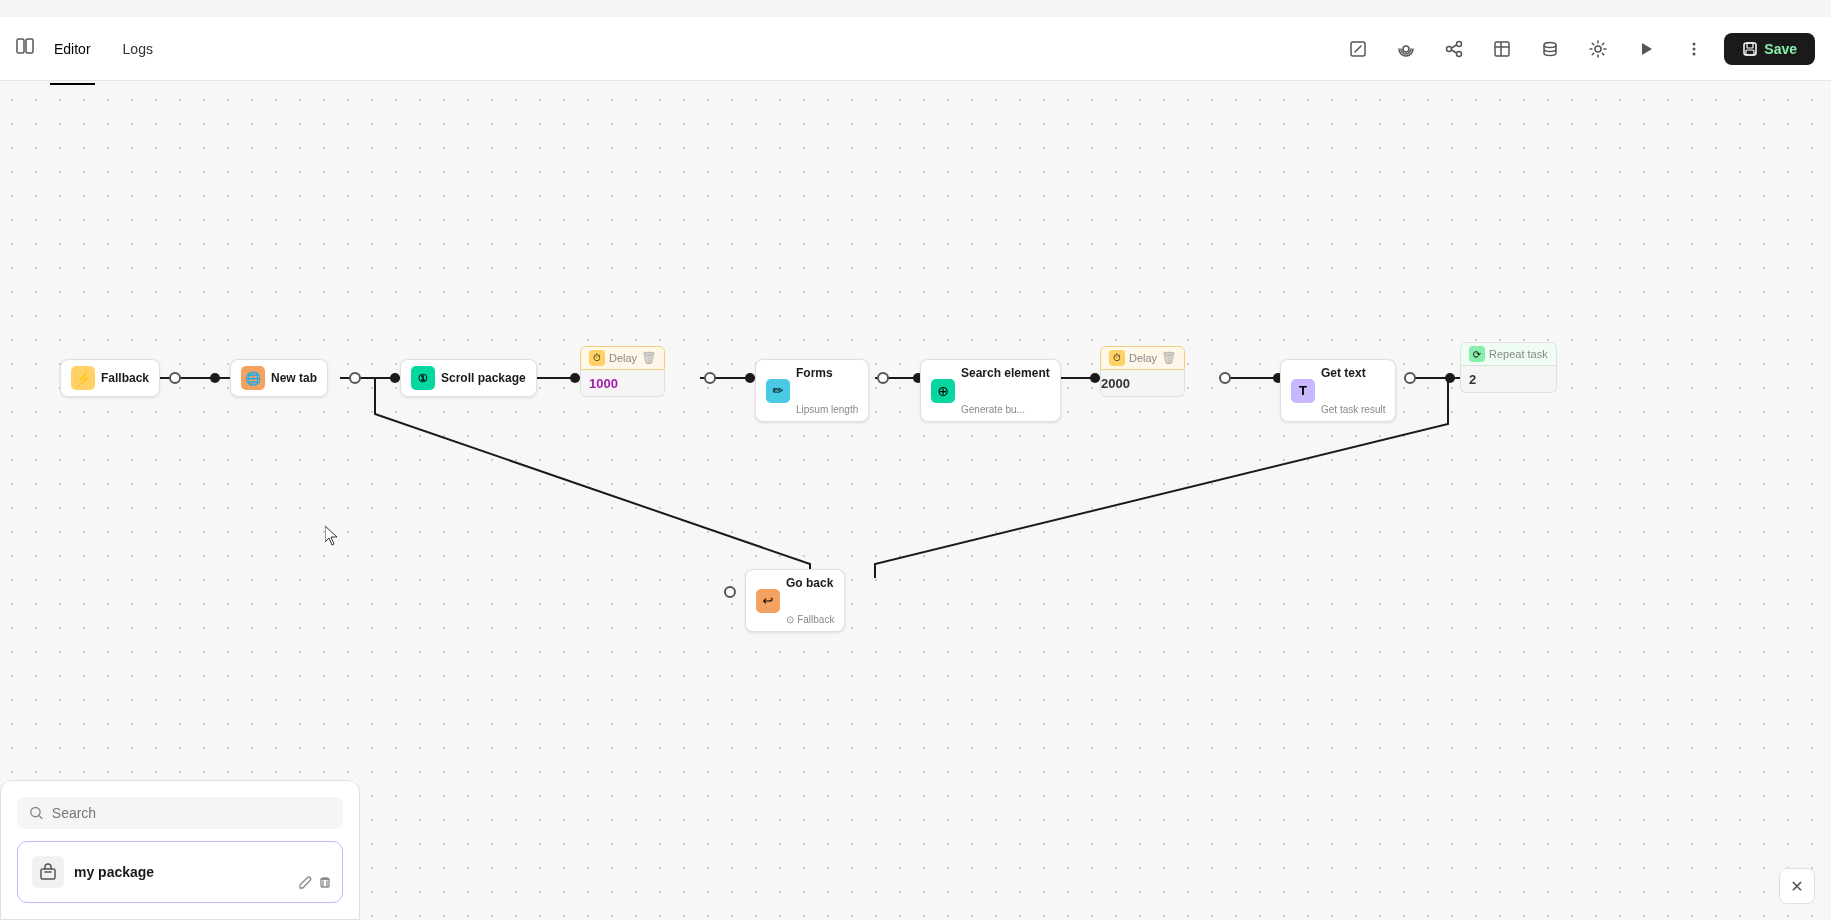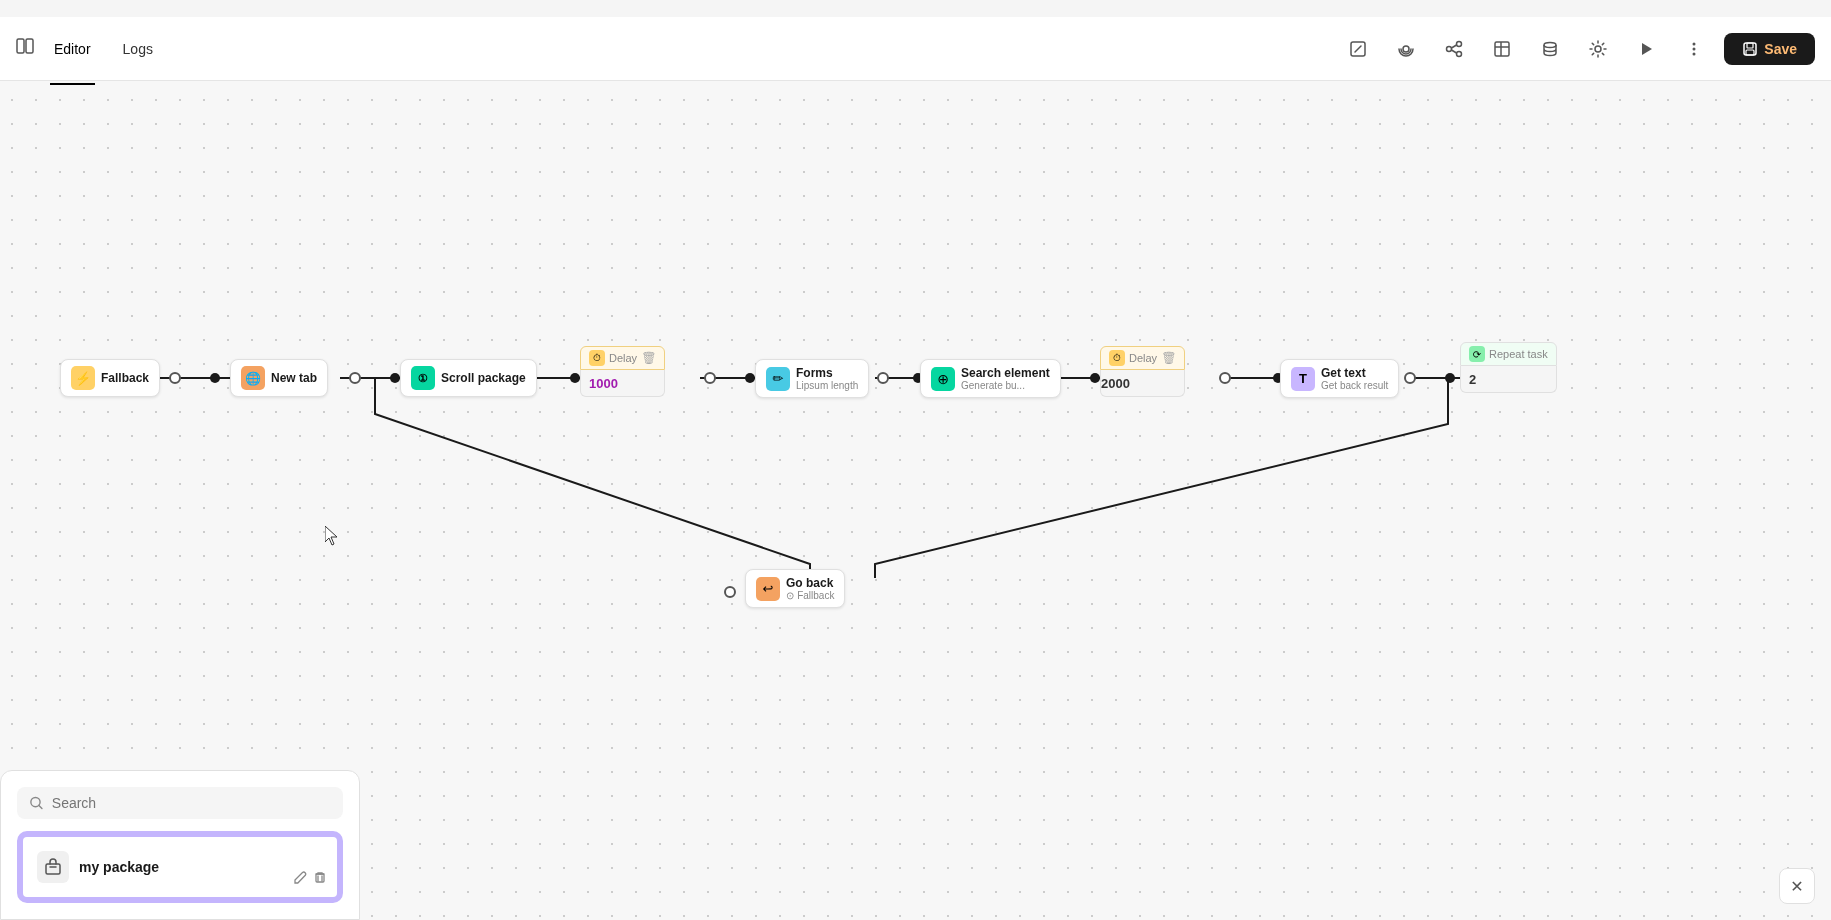--- a/index.html
+++ b/index.html
@@ -13,21 +13,21 @@
       z-index: 100;
     }
     .header-left { display: flex; align-items: center; gap: 8px; }
     .sidebar-toggle { background: none; border: none; cursor: pointer; color: #333; font-size: 18px; }
     .tab { background: none; border: none; cursor: pointer; font-size: 14px; font-weight: 500; color: #333; padding: 8px 4px; margin: 0 8px; position: relative; }
     .tab.active { color: #000; }
     .tab.active::after { content: ''; position: absolute; bottom: -20px; left: 0; right: 0; height: 2px; background: #000; }
     .header-right { margin-left: auto; display: flex; align-items: center; gap: 12px; }
     .icon-btn { background: none; border: none; cursor: pointer; color: #333; font-size: 18px; width: 36px; height: 36px; display: flex; align-items: center; justify-content: center; border-radius: 6px; }
     .save-btn {
-      background: #1a1a1a; color: #fdba74; border: none; border-radius: 8px;
+      background: #1a1a1a; color: #86efac; border: none; border-radius: 8px;
       padding: 8px 18px; font-size: 14px; font-weight: 600; cursor: pointer;
       display: flex; align-items: center; gap: 6px;
     }
 
     
     .canvas {
       position: absolute; top: 64px; left: 0; right: 0; bottom: 0;
       background: #f7f7f7;
       background-image: radial-gradient(circle, #ccc 1px, transparent 1px);
       background-size: 24px 24px;
@@ -47,21 +47,21 @@
       display: flex; align-items: center; justify-content: center;
       font-size: 13px; flex-shrink: 0;
     }
     .icon-yellow { background: #ffd166; }
     .icon-green { background: #06d6a0; }
     .icon-orange { background: #f4a261; }
     .icon-teal { background: #48cae4; }
     .icon-purple { background: #c8b6ff; }
 
     .node-label { font-size: 12px; font-weight: 600; color: #1a1a1a; }
-    .node-sublabel { font-size: 10px; color: #888; }
+    .node-sublabel { font-size: 10px; color: #888; margin-top: 24px; }
 
     .node-trigger { top: 295px; left: 60px; }
     .node-newtab { top: 295px; left: 230px; }
     .node-scroll { top: 295px; left: 400px; }
     .node-forms { top: 295px; left: 755px; }
     .node-click { top: 295px; left: 920px; }
     .node-gettext { top: 295px; left: 1280px; }
     .node-goback { top: 505px; left: 745px; }
 
     
@@ -79,21 +79,21 @@
     }
     .search-box {
       display: flex; align-items: flex-end; gap: 8px;
       background: #f5f5f5; border-radius: 8px; padding: 8px 12px;
       margin-bottom: 12px;
     }
     .search-input {
       background: none; border: none; outline: none; font-size: 14px; color: #555; width: 100%;
     }
     .package-card {
-      background: #fff; border: 6px solid #c4b5fd; border-radius: 10px;
+      background: #fff; border: 1px solid #c4b5fd; border-radius: 10px;
       padding: 14px; display: flex; align-items: center; gap: 10px;
       position: relative;
     }
     .package-icon {
       width: 32px; height: 32px; background: #f0f0f0; border-radius: 6px;
       display: flex; align-items: center; justify-content: center; font-size: 16px;
     }
     .package-name { font-size: 14px; font-weight: 600; color: #1a1a1a; }
     .package-actions {
       position: absolute; bottom: 10px; right: 10px;
@@ -294,21 +294,21 @@
       <div style="background:#f5f5f5; border:1px solid #e0e0e0; border-top:none; border-radius:0 0 6px 6px; padding:4px 0;">
         <span style="font-size:13px; font-weight:600; color:#333;">2000</span>
       </div>
     </div>
   </div>
 
   <div class="node node-gettext">
     <div class="node-icon icon-purple" style="font-weight:bold;">T</div>
     <div>
       <div class="node-label">Get text</div>
-      <div class="node-sublabel">Get back result</div>
+      <div class="node-sublabel">Get task result</div>
     </div>
   </div>
 
   <div style="position:absolute; top:278px; left:1460px;">
     <div style="position:relative;">
       <div style="display:flex; align-items:center; gap:4px; background:#fff8e8; border:1px solid #e0e0e0; border-radius:6px 6px 0 0; padding:3px 8px; background:#f0fdf4;">
         <span style="width:16px;height:16px;background:#86efac;border-radius:4px;display:inline-flex;align-items:center;justify-content:center;font-size:10px;">⟳</span>
         <span style="font-size:11px; color:#888;">Repeat task</span>
       </div>
       <div style="background:#f5f5f5; border:1px solid #e0e0e0; border-top:none; border-radius:0 0 6px 6px; padding:4px 8px;">

